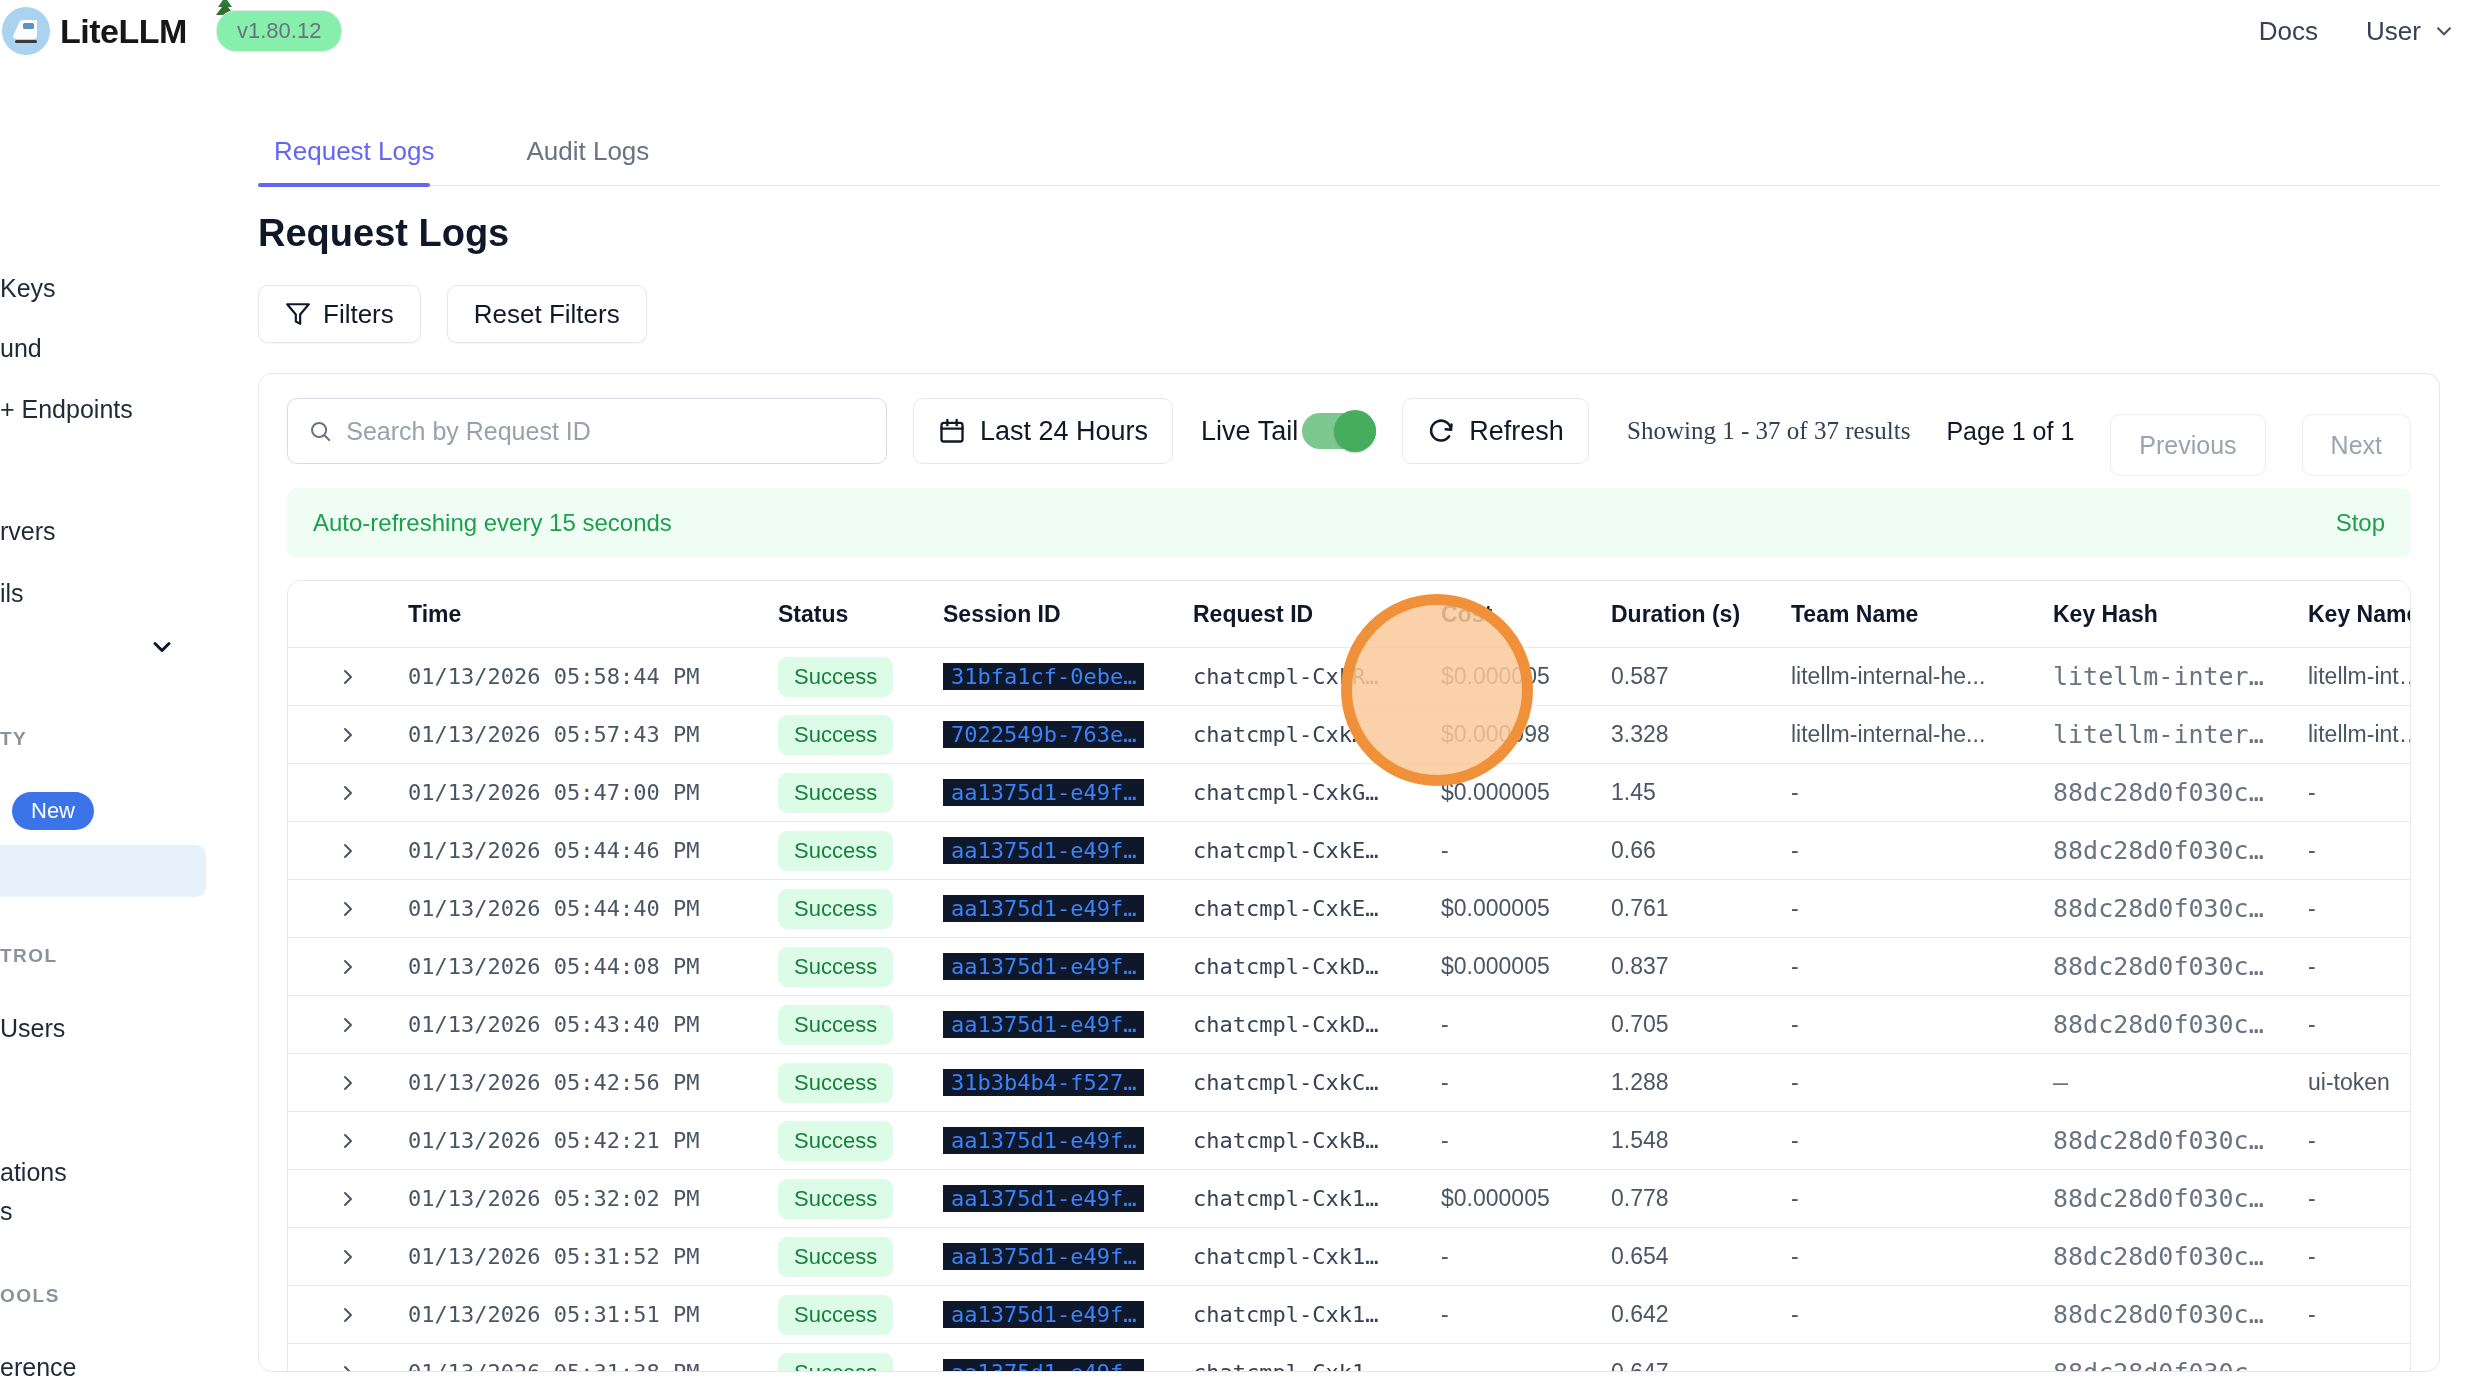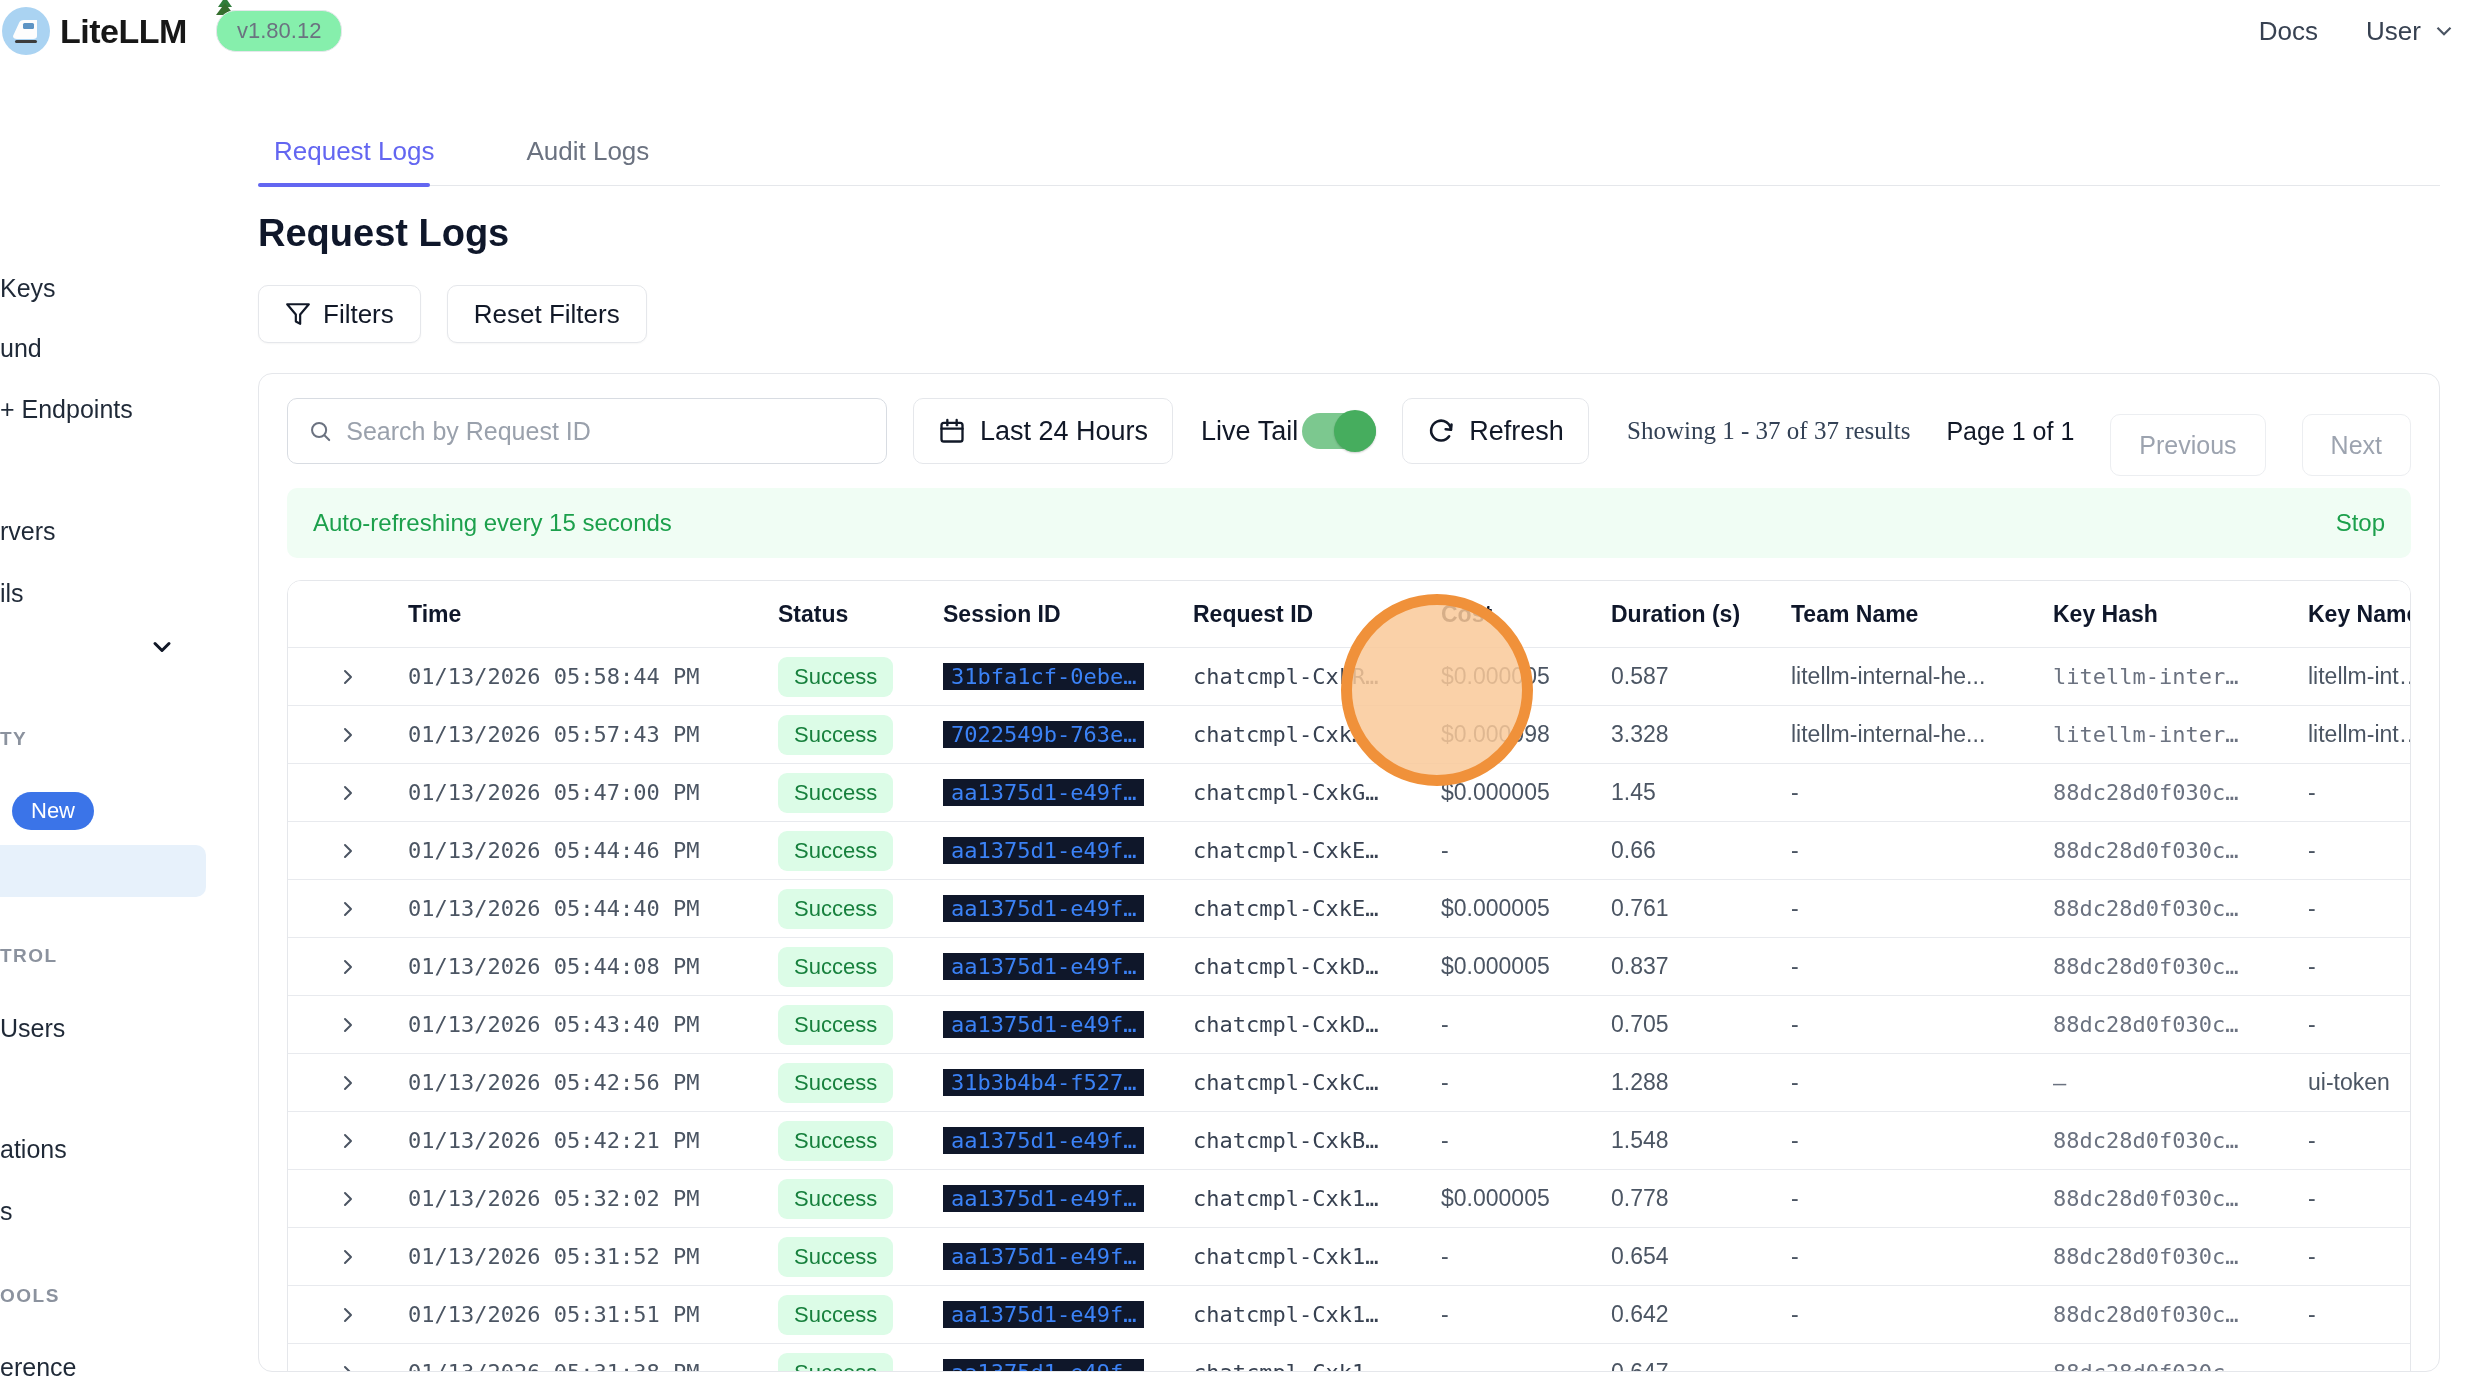--- a/index.html
+++ b/index.html
@@ -19,21 +19,21 @@
   .top-link { font-size:26px; color:#374151; display:flex; align-items:center; gap:10px; cursor:pointer; }
 
   
   .sidebar { position:absolute; left:0; top:62px; width:232px; height:1323px; background:#fff; z-index:5; }
   .sb-item { position:absolute; left:0; font-size:25px; color:#1f2937; white-space:nowrap; }
   .sb-section { position:absolute; left:0; font-size:19px; font-weight:700; color:#8b929e; letter-spacing:1.5px; white-space:nowrap; }
   #sb-keys{top:212px;} #sb-und{top:272px;} #sb-endpoints{top:333px;}
   #sb-rvers{top:455px;} #sb-ils{top:517px;}
   #sb-chevron{position:absolute; left:148px; top:571px;}
   #sb-ty{top:666px;} #sb-trol{top:883px;} #sb-ools{top:1223px;}
-  #sb-users{top:952px;} #sb-ations{top:1073px;} #sb-s{top:1135px;} #sb-erence{top:1291px;}
+  #sb-users{top:952px;} #sb-ations{top:1096px;} #sb-s{top:1135px;} #sb-erence{top:1291px;}
   .sb-new { position:absolute; left:12px; top:730px; background:#3b74e8; color:#fff; font-size:22px;
     border-radius:20px; padding:6px 19px; }
   .sb-selected { position:absolute; left:0; top:783px; width:206px; height:52px; background:#e7f1fb;
     border-radius:0 10px 10px 0; }
 
   
   .main { position:absolute; left:258px; top:62px; width:2182px; }
 
   .tabs { position:relative; margin-top:66px; height:58px; border-bottom:1px solid #e5e7eb;
     display:flex; gap:60px; }
@@ -85,21 +85,21 @@
   .th { font-size:23px; font-weight:700; color:#0f172a; white-space:nowrap; overflow:hidden; }
   .trow { height:58px; border-top:1px solid #e8eaee; }
   .cell { white-space:nowrap; overflow:hidden; font-size:23px; color:#4b5563; }
   .c-time { font-family:"DejaVu Sans Mono", monospace; font-size:22px; color:#4b5563; }
   .c-status { }
   .badge-success { display:inline-block; background:#dcfce7; color:#17803d; font-size:22px;
     border-radius:9px; padding:7px 16px; }
   .c-session a { font-family:"DejaVu Sans Mono", monospace; font-size:22px; color:#3b82f6;
     background:#0f172a; border-radius:5px; padding:5px 8px; text-decoration:none; cursor:pointer; }
   .c-request { font-family:"DejaVu Sans Mono", monospace; font-size:22px; color:#374151; }
-  .c-keyhash { font-family:"DejaVu Sans Mono", monospace; font-size:22px; color:#6b7280; }
+  .c-keyhash { font-family:"DejaVu Sans Mono", monospace; font-size:25px; color:#6b7280; }
   .expand { display:flex; align-items:center; justify-content:flex-start; padding-left:48px; cursor:pointer; }
 
   
   .click-circle { position:absolute; left:1341px; top:594px; width:192px; height:192px;
     border-radius:50%; border:11px solid #f0913a; background:rgba(249,201,153,0.85); z-index:40; pointer-events:none; }
 </style>
 </head>
 <body>
 
 <div class="topbar">

